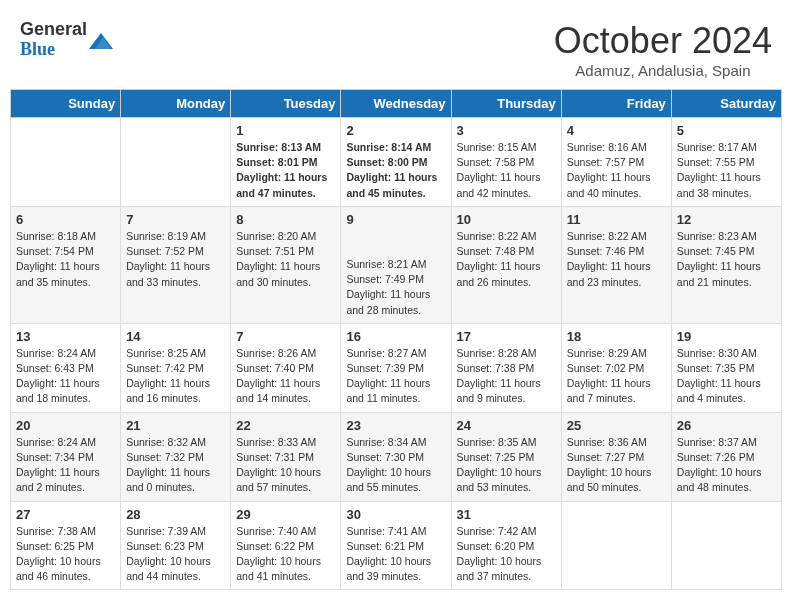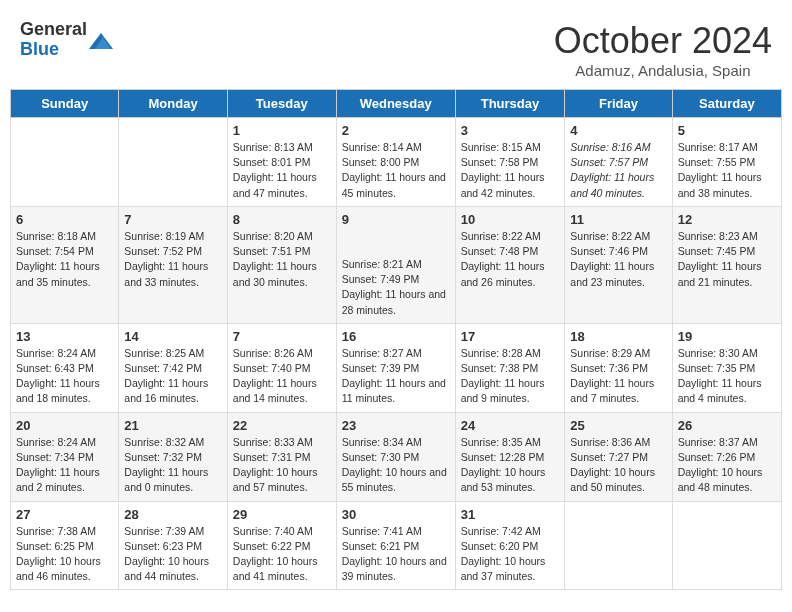--- a/index.html
+++ b/index.html
@@ -27,20 +27,21 @@
     }
     .logo-general {
       font-size: 18px;
       font-weight: bold;
       color: #333;
     }
     .logo-blue {
       font-size: 18px;
       font-weight: bold;
       color: #1a6fb5;
+      font-family: Liberation Serif, serif;
     }
     .logo-icon {
       width: 24px;
       height: 24px;
       margin-left: 2px;
       margin-top: 2px;
     }
     .title-block {
       text-align: center;
     }
@@ -54,24 +55,24 @@
       color: #555;
     }
     .calendar {
       width: 100%;
       border-collapse: collapse;
       margin-top: 5px;
     }
     .calendar th {
       background: #1a6fb5;
       color: #fff;
-      padding: 6px 23px;
+      padding: 6px 5px;
       font-size: 13px;
       font-weight: bold;
-      text-align: center;
+      text-align: right;
       border: 1px solid #ccc;
     }
     .calendar td {
       vertical-align: top;
       padding: 5px 5px;
       border: 1px solid #ddd;
       font-size: 11px;
       color: #333;
       min-height: 80px;
       width: calc(100% / 7);
@@ -126,39 +127,39 @@
         <th>Friday</th>
         <th>Saturday</th>
       </tr>
   </thead>
   <tbody id="calendar-body">
   <tr>
         <td class="empty-cell"></td>
         <td class="empty-cell"></td>
         <td>
           <span class="day-num">1</span>
-          <div class="day-info" style="white-space: pre-line;">Sunrise: 8:13 AM
+          <div class="day-info" style="white-space: pre-line; font-weight: bold;">Sunrise: 8:13 AM
 Sunset: 8:01 PM
 Daylight: 11 hours and 47 minutes.</div>
         </td>
         <td>
           <span class="day-num">2</span>
-          <div class="day-info" style="white-space: pre-line;">Sunrise: 8:14 AM
+          <div class="day-info" style="white-space: pre-line; font-weight: bold;">Sunrise: 8:14 AM
 Sunset: 8:00 PM
 Daylight: 11 hours and 45 minutes.</div>
         </td>
         <td>
           <span class="day-num">3</span>
           <div class="day-info" style="white-space: pre-line;">Sunrise: 8:15 AM
 Sunset: 7:58 PM
 Daylight: 11 hours and 42 minutes.</div>
         </td>
         <td>
           <span class="day-num">4</span>
-          <div class="day-info" style="white-space: pre-line; font-style: italic;">Sunrise: 8:16 AM
+          <div class="day-info" style="white-space: pre-line;">Sunrise: 8:16 AM
 Sunset: 7:57 PM
 Daylight: 11 hours and 40 minutes.</div>
         </td>
         <td>
           <span class="day-num">5</span>
           <div class="day-info" style="white-space: pre-line;">Sunrise: 8:17 AM
 Sunset: 7:55 PM
 Daylight: 11 hours and 38 minutes.</div>
         </td>
       </tr>
@@ -233,21 +234,21 @@
         </td>
         <td>
           <span class="day-num">17</span>
           <div class="day-info" style="white-space: pre-line;">Sunrise: 8:28 AM
 Sunset: 7:38 PM
 Daylight: 11 hours and 9 minutes.</div>
         </td>
         <td>
           <span class="day-num">18</span>
           <div class="day-info" style="white-space: pre-line;">Sunrise: 8:29 AM
-Sunset: 7:36 PM
+Sunset: 7:02 PM
 Daylight: 11 hours and 7 minutes.</div>
         </td>
         <td>
           <span class="day-num">19</span>
           <div class="day-info" style="white-space: pre-line;">Sunrise: 8:30 AM
 Sunset: 7:35 PM
 Daylight: 11 hours and 4 minutes.</div>
         </td>
       </tr>
       <tr>
@@ -271,21 +272,21 @@
         </td>
         <td>
           <span class="day-num">23</span>
           <div class="day-info" style="white-space: pre-line;">Sunrise: 8:34 AM
 Sunset: 7:30 PM
 Daylight: 10 hours and 55 minutes.</div>
         </td>
         <td>
           <span class="day-num">24</span>
           <div class="day-info" style="white-space: pre-line;">Sunrise: 8:35 AM
-Sunset: 12:28 PM
+Sunset: 7:25 PM
 Daylight: 10 hours and 53 minutes.</div>
         </td>
         <td>
           <span class="day-num">25</span>
           <div class="day-info" style="white-space: pre-line;">Sunrise: 8:36 AM
 Sunset: 7:27 PM
 Daylight: 10 hours and 50 minutes.</div>
         </td>
         <td>
           <span class="day-num">26</span>

